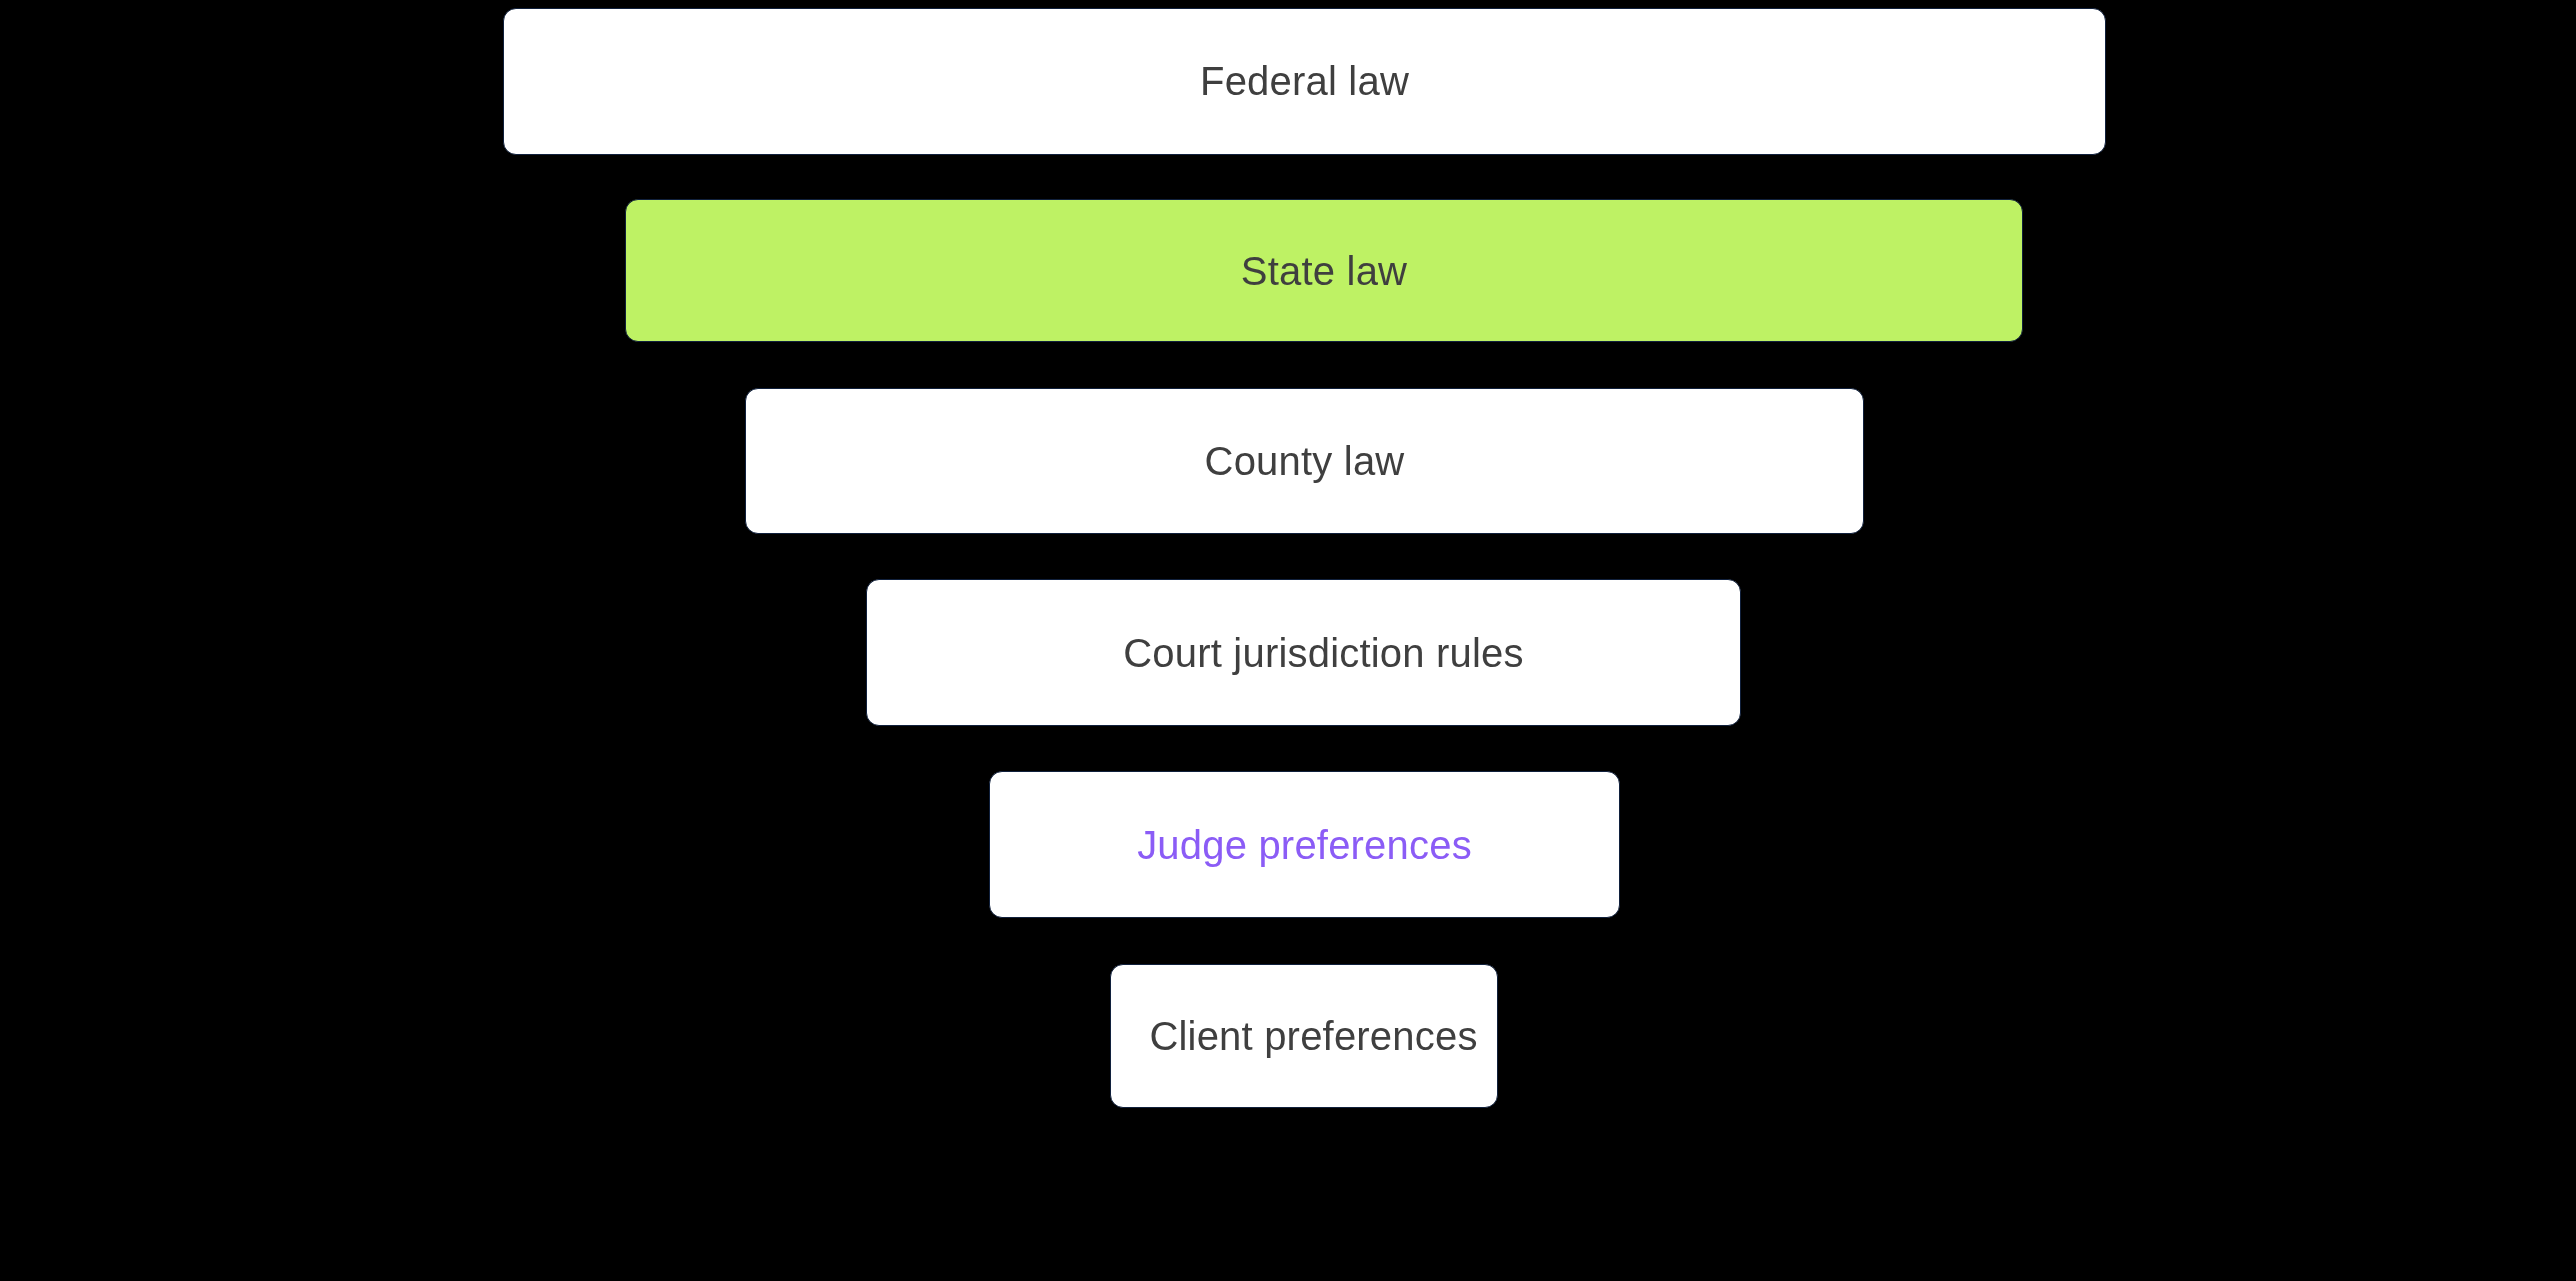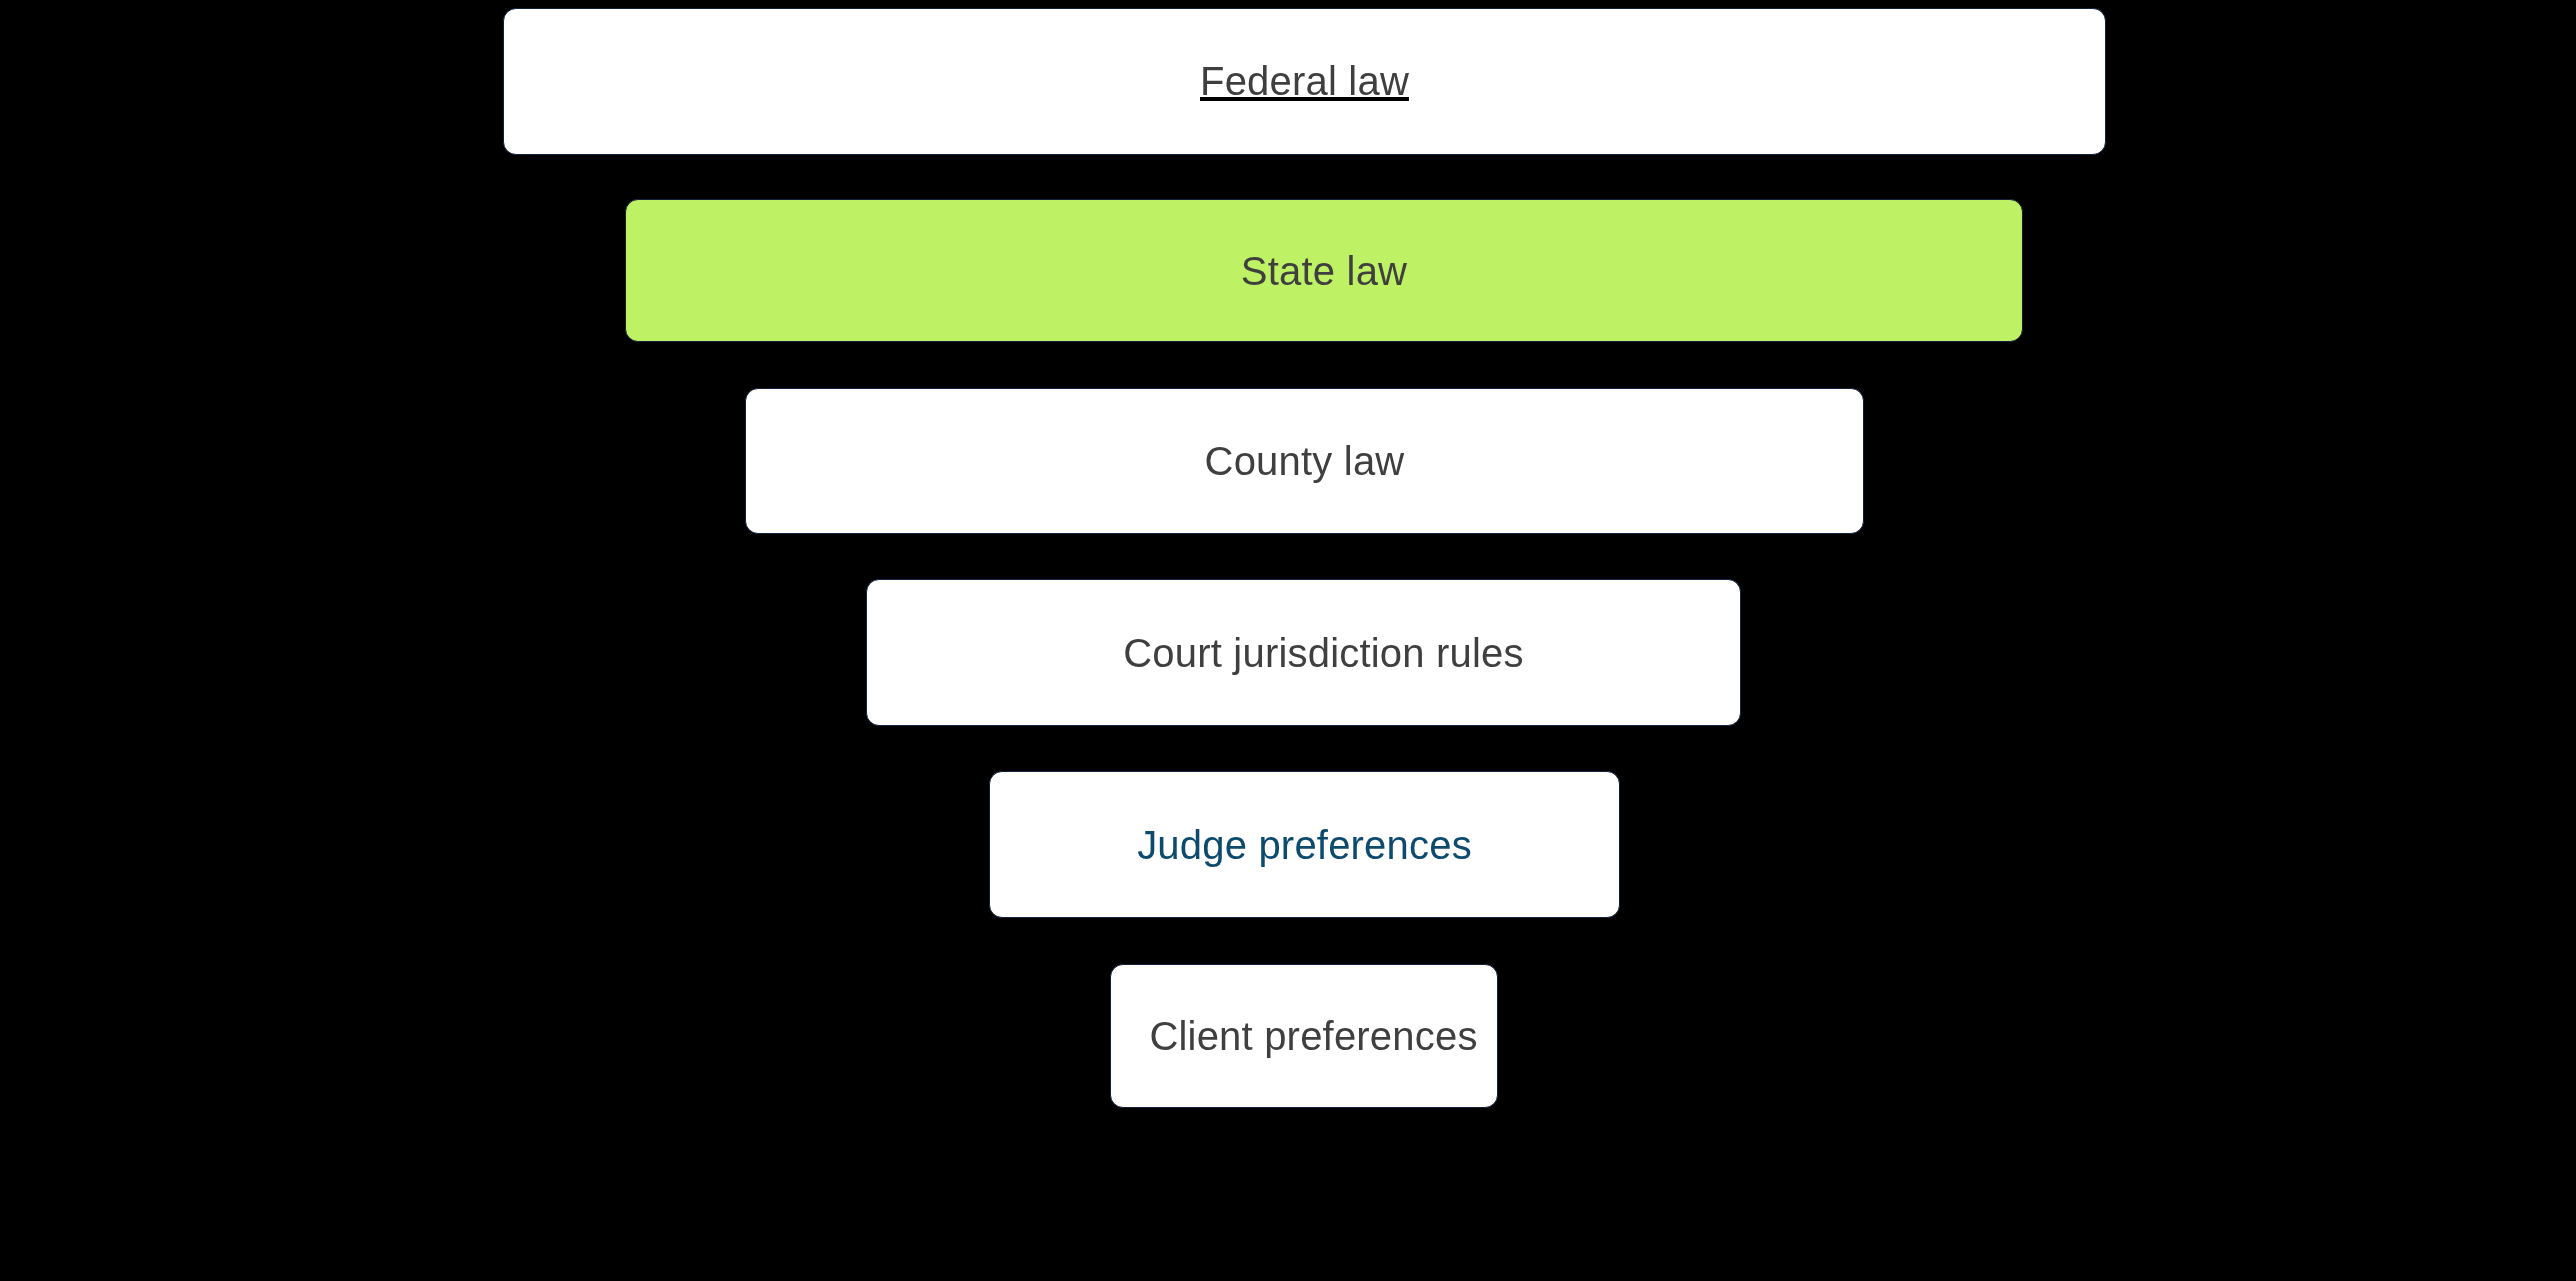--- a/index.html
+++ b/index.html
@@ -42,32 +42,32 @@
     letter-spacing: 0.2px;
     text-align: center;
     white-space: nowrap;
   }
 </style>
 </head>
 <body>
 
 <div id="funnel-canvas" style="background: rgb(0, 0, 0);">
 
-<div class="funnel-stage" style="left: 503px; top: 7.5px; width: 1603px; height: 147px; background: rgb(255, 255, 255); border-color: rgb(16, 32, 60); text-decoration: underline;">
+<div class="funnel-stage" style="left: 503px; top: 7.5px; width: 1603px; height: 147px; background: rgb(255, 255, 255); border-color: rgb(16, 32, 60);">
       <span class="stage-label" style="color: rgb(63, 63, 63);">Federal law</span>
     </div>
     <div class="funnel-stage" style="left: 625px; top: 199px; width: 1398px; height: 143px; background: #bef264; border-color: rgb(16, 32, 60);">
       <span class="stage-label" style="color: rgb(63, 63, 63);">State law</span>
     </div>
     <div class="funnel-stage" style="left: 745px; top: 388px; width: 1119px; height: 146px; background: rgb(255, 255, 255); border-color: rgb(16, 32, 60);">
       <span class="stage-label" style="color: rgb(63, 63, 63);">County law</span>
     </div>
     <div class="funnel-stage" style="left: 866px; top: 579px; width: 875px; height: 147px; background: rgb(255, 255, 255); border-color: rgb(16, 32, 60); padding-left: 40px;">
       <span class="stage-label" style="color: rgb(63, 63, 63);">Court jurisdiction rules</span>
     </div>
     <div class="funnel-stage" style="left: 989px; top: 771px; width: 631px; height: 147px; background: rgb(255, 255, 255); border-color: rgb(16, 32, 60);">
-      <span class="stage-label" style="color: #0c4a6e;">Judge preferences</span>
+      <span class="stage-label" style="color: #8b5cf6;">Judge preferences</span>
     </div>
     <div class="funnel-stage" style="left: 1110px; top: 964px; width: 388px; height: 144px; background: rgb(255, 255, 255); border-color: rgb(16, 32, 60);">
       <span class="stage-label" style="color: rgb(63, 63, 63); margin-left: 19px;">Client preferences</span>
     </div>
   </div>
 
 
 </body></html>

